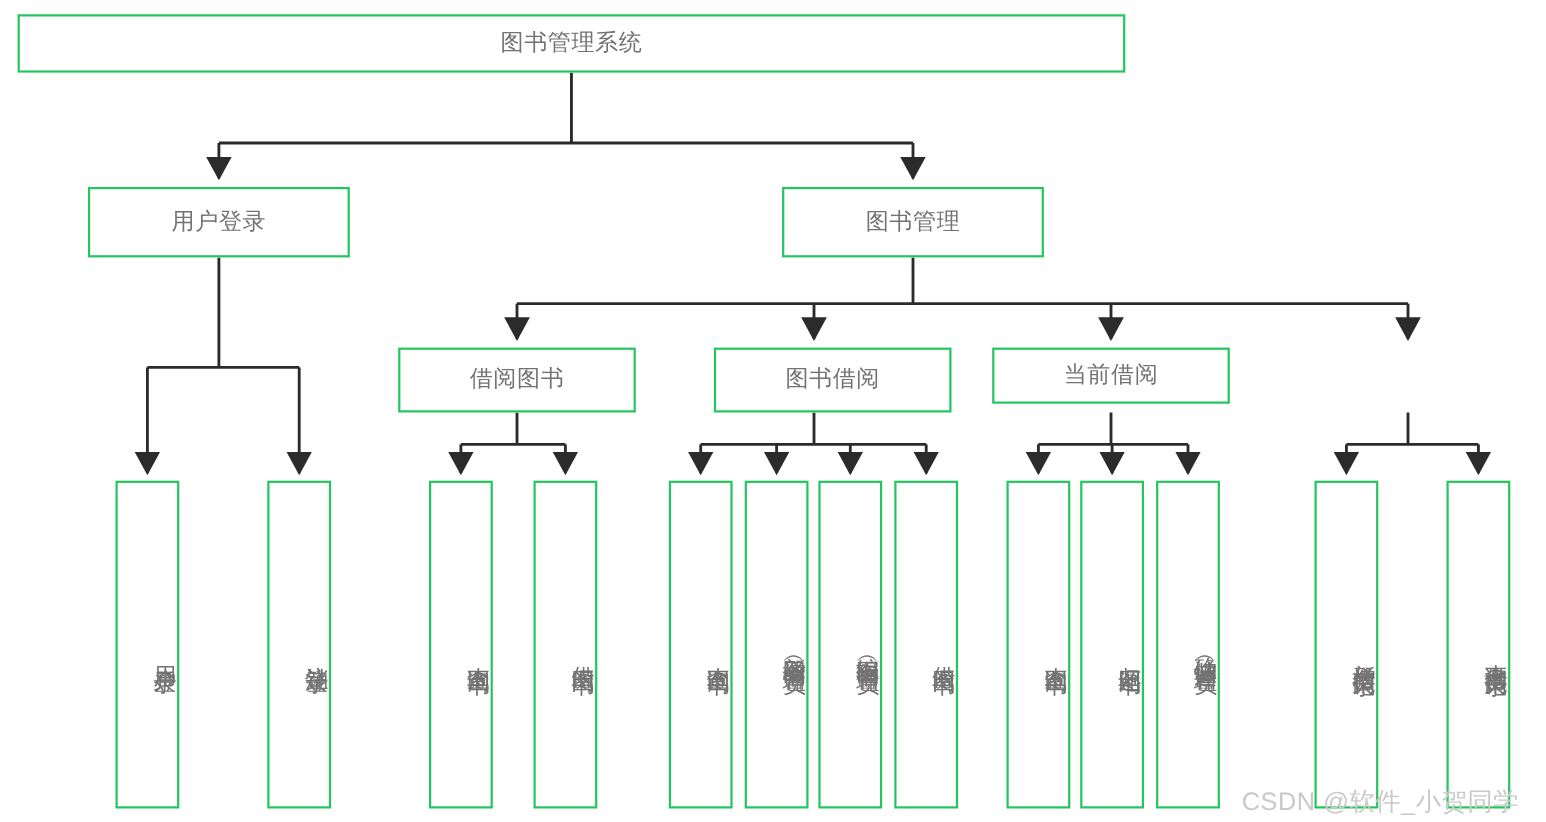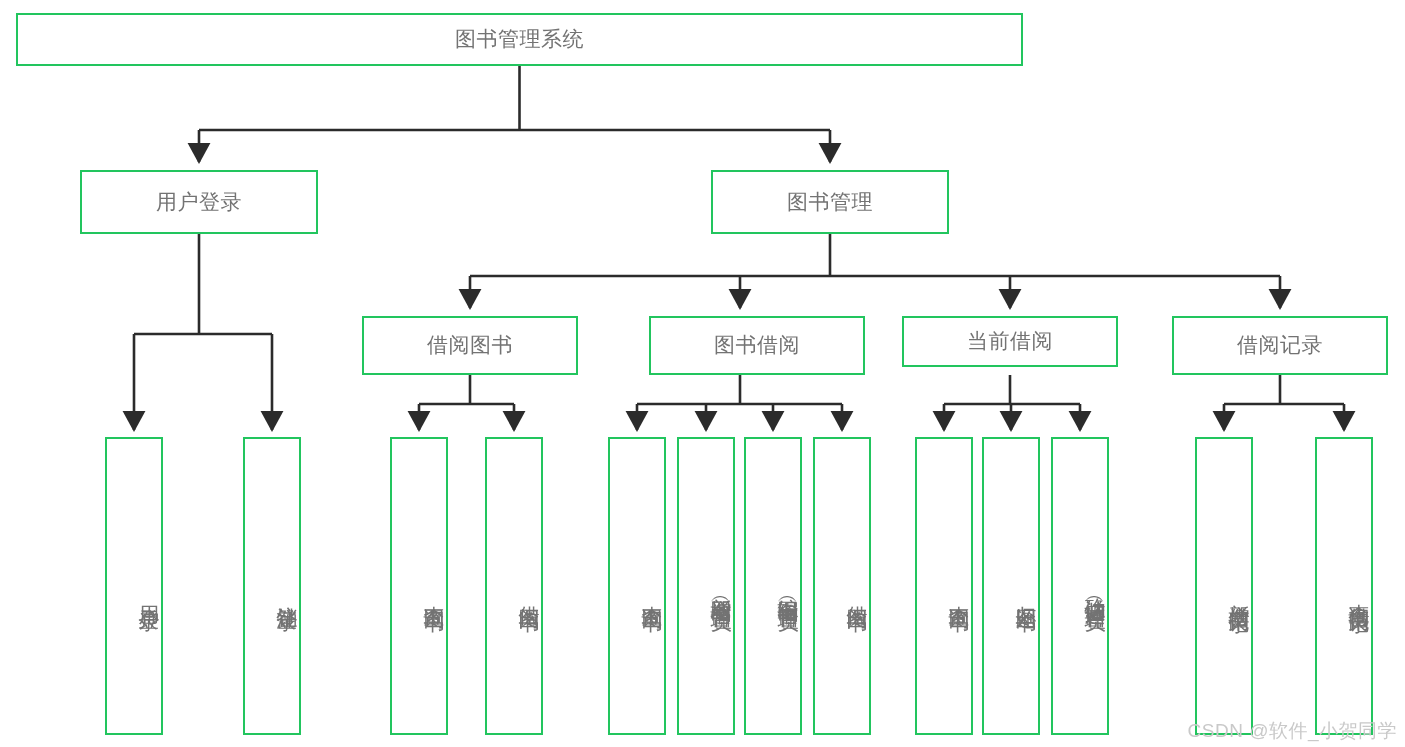--- a/index.html
+++ b/index.html
@@ -47,23 +47,23 @@
     justify-content: center;
     padding-top: 14px;
     letter-spacing: 2px;
     white-space: normal;
   }
   .node.vert.tall {
     padding-top: 8px;
   }
   .watermark {
     position: absolute;
-    right: 8px;
+    right: 24px;
     bottom: 3px;
-    font-size: 19px;
+    font-size: 23px;
     color: #c9c9c9;
     white-space: nowrap;
     letter-spacing: 0.5px;
   }
 </style>
 </head>
 <body>
 
 <div id="canvas">
 
@@ -121,21 +121,20 @@
   </svg>
 
   <div class="node horiz" style="left:16px; top:13px; width:1007px; height:53px;">图书管理系统</div>
 
   <div class="node horiz" style="left:80px; top:170px; width:238px; height:64px;">用户登录</div>
   <div class="node horiz" style="left:711px; top:170px; width:238px; height:64px;">图书管理</div>
 
   <div class="node horiz" style="left:362px; top:316px; width:216px; height:59px;">借阅图书</div>
   <div class="node horiz" style="left:632px; top:316px; width:216px; height:59px;margin-left:17px;">图书借阅</div>
   <div class="node horiz" style="left:902px; top:316px; width:216px; height:51px;">当前借阅</div>
-  <div class="node horiz" style="left:1172px; top:316px; width:216px; height:59px;">借阅记录</div>
 
   <div class="node vert" style="left:105px; top:437px; width:58px; height:298px;">用户登录</div>
   <div class="node vert" style="left:243px; top:437px; width:58px; height:298px;">注销登录</div>
 
   <div class="node vert" style="left:390px; top:437px; width:58px; height:298px;">查询图书</div>
   <div class="node vert" style="left:485px; top:437px; width:58px; height:298px;">借阅图书</div>
 
   <div class="node vert" style="left:608px; top:437px; width:58px; height:298px;">查询图书</div>
   <div class="node vert tall" style="left:677px; top:437px; width:58px; height:298px;">新增图书（管理员）</div>
   <div class="node vert tall" style="left:744px; top:437px; width:58px; height:298px;">编辑图书（管理员）</div>

